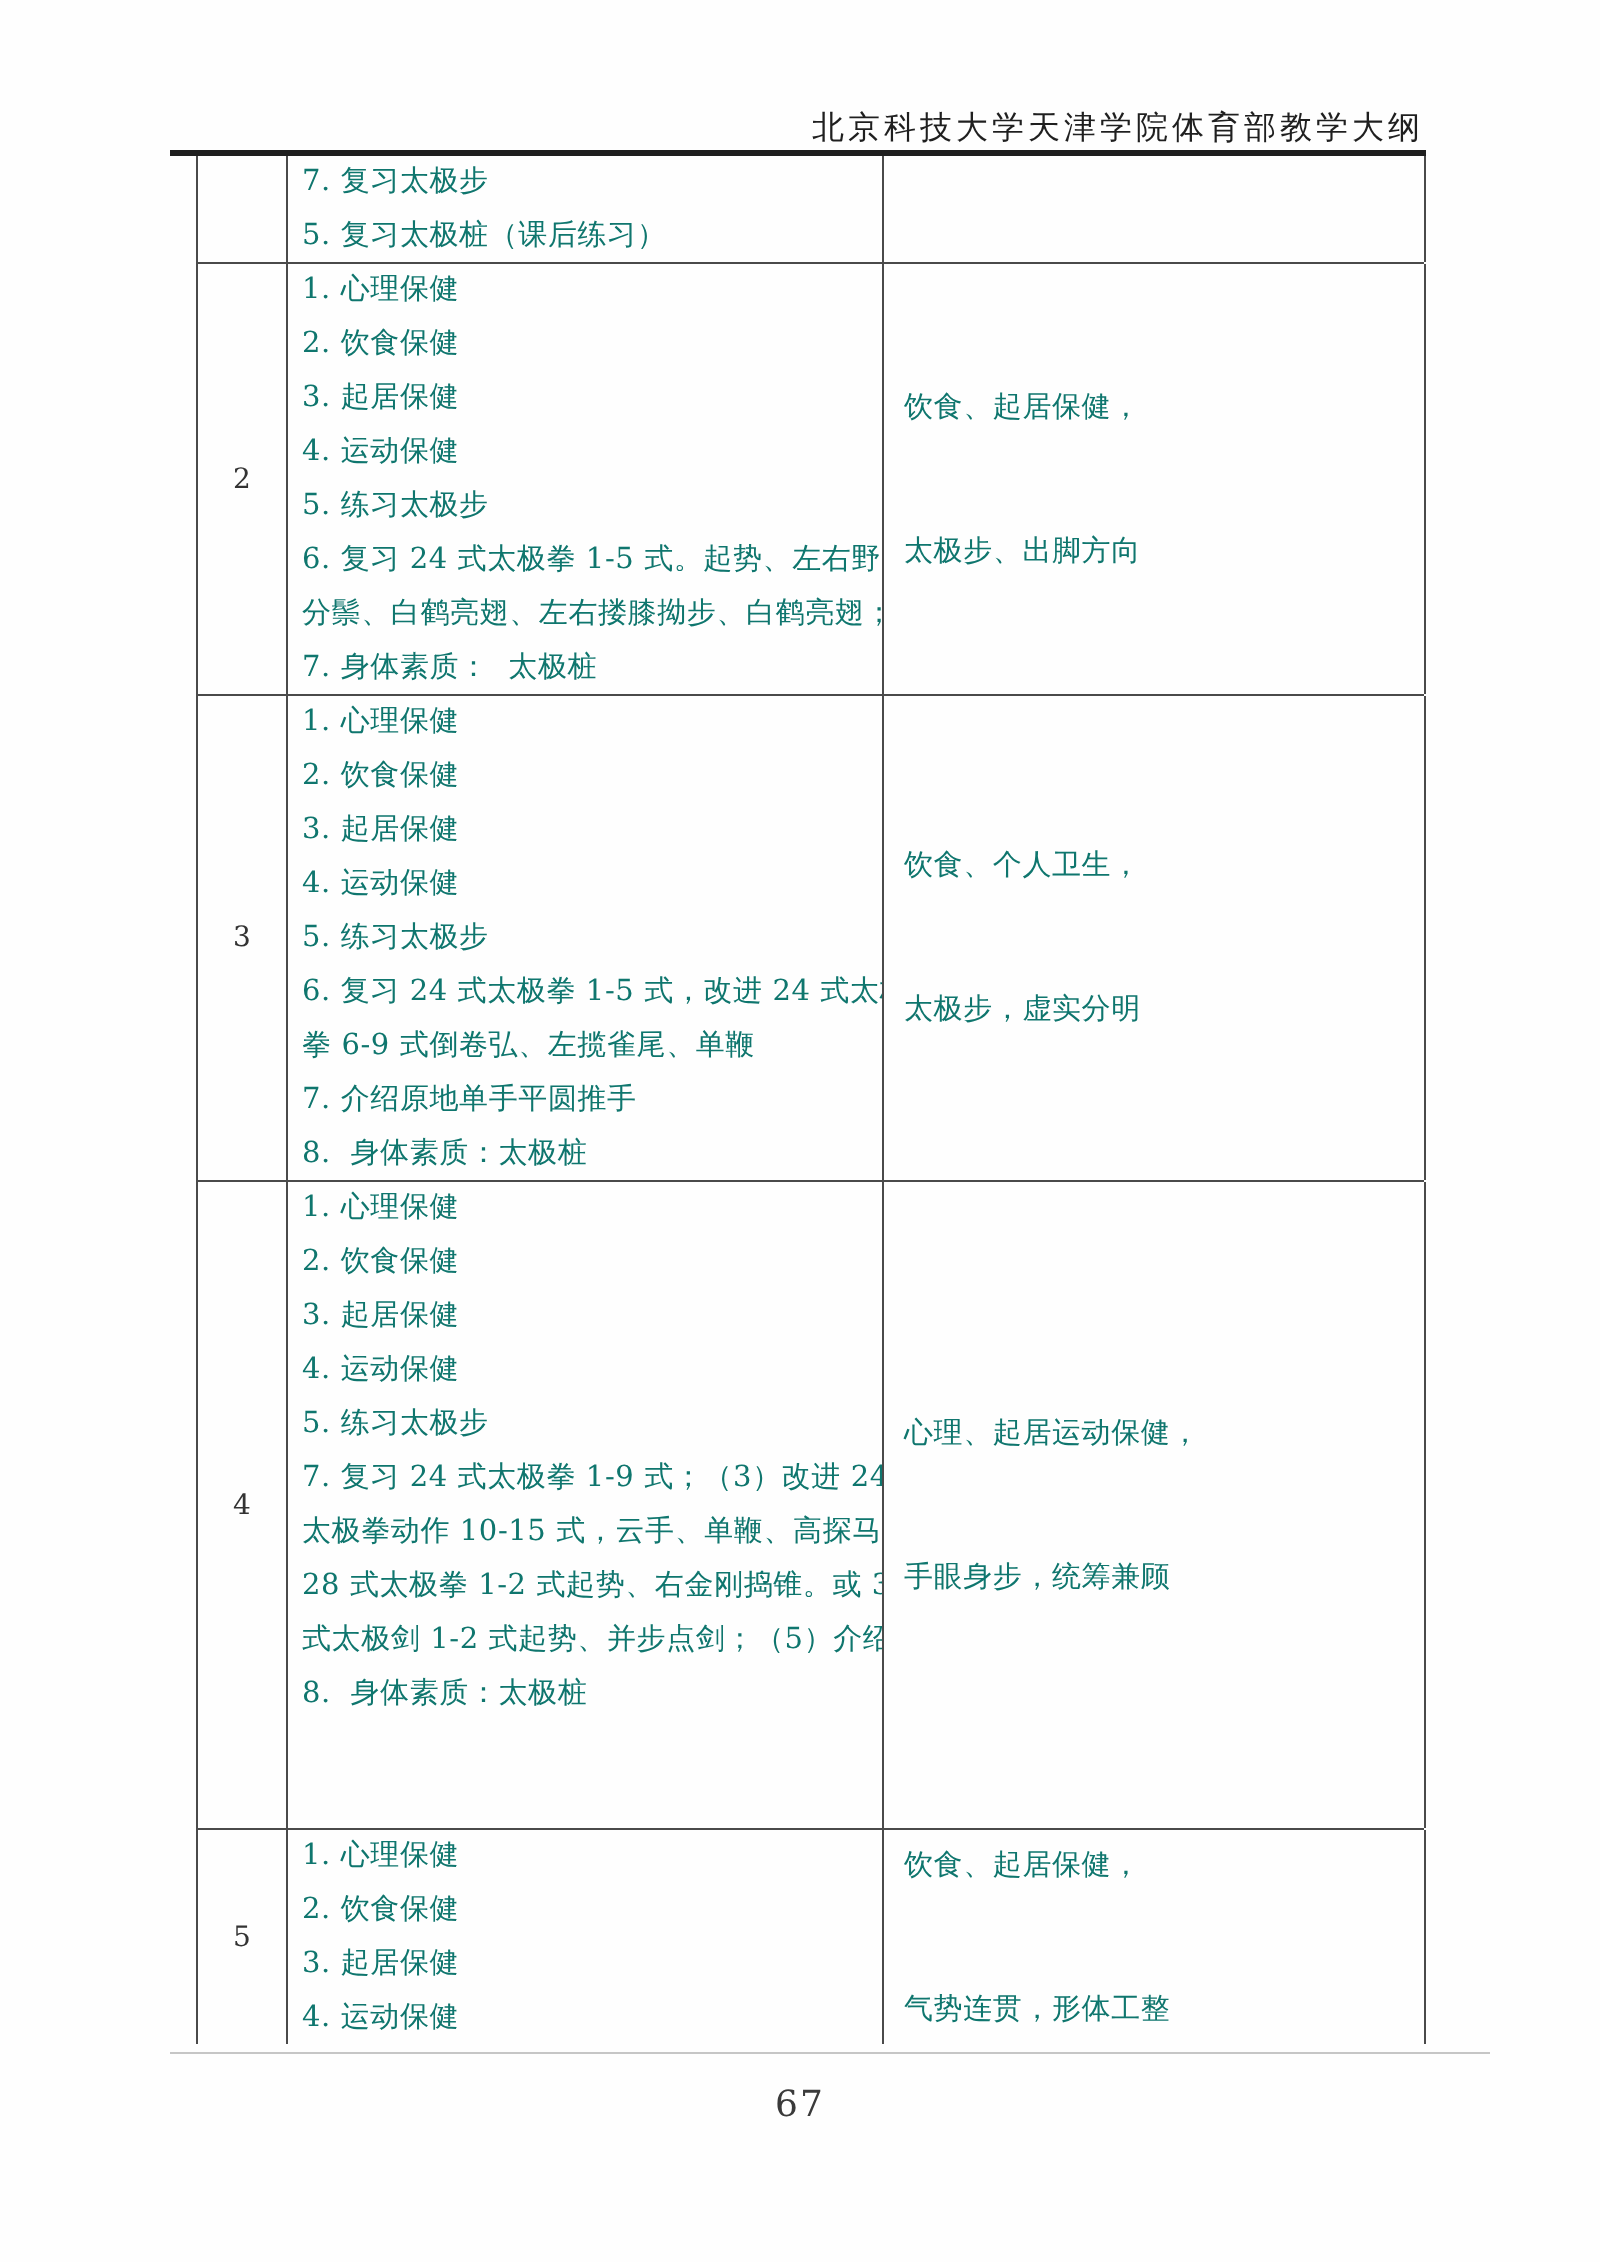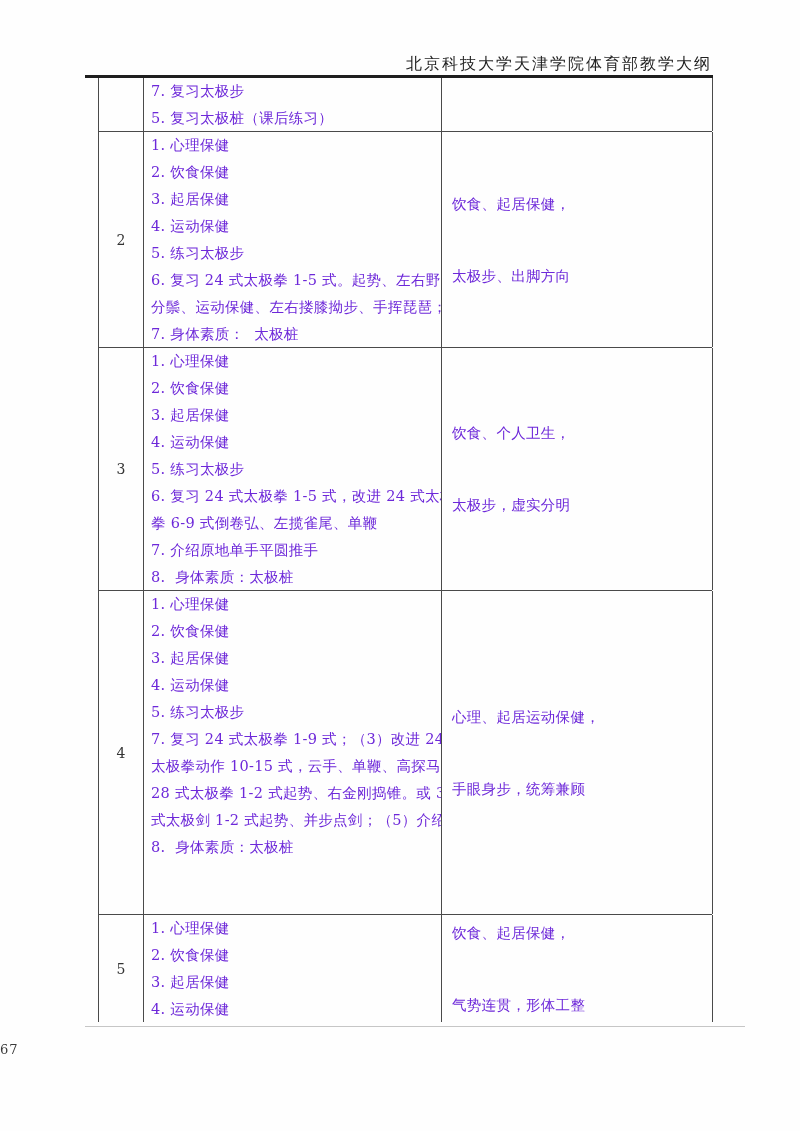--- a/index.html
+++ b/index.html
@@ -55,31 +55,31 @@
     display:flex;flex-direction:column;justify-content:center;
     padding-left:10px;
     overflow:hidden;
     gap:44px;
   }
   .tline, .nline{
     font-size:14.5px;
     line-height:27px;
     letter-spacing:0.3px;
     white-space:pre;
-    color:#6d28d9;
+    color:#0f766e;
   }
   .nline{line-height:28px;}
   
   .page-cut-line{
     position:absolute;top:1026px;left:85px;width:660px;height:1px;
     background:#c6c6c6;
   }
   .footer{
     position:absolute;top:1042px;left:0;width:800px;
-    font-size:13px;color:#3a3a3a;
+    text-align:center;font-size:18px;color:#3a3a3a;
     letter-spacing:1px;
   }
 </style>
 </head>
 <body>
 
 <div class="page">
 
   <div class="header">北京科技大学天津学院体育部教学大纲</div>
   <div class="header-rule"></div>
@@ -97,21 +97,21 @@
 
     <div class="trow row-h2">
       <div class="col-num">2</div>
       <div class="col-content">
           <div class="tline">1. 心理保健</div>
           <div class="tline">2. 饮食保健</div>
           <div class="tline">3. 起居保健</div>
           <div class="tline">4. 运动保健</div>
           <div class="tline">5. 练习太极步</div>
           <div class="tline">6. 复习 24 式太极拳 1-5 式。起势、左右野马</div>
-          <div class="tline">分鬃、运动保健、左右搂膝拗步、手挥琵琶；</div>
+          <div class="tline">分鬃、白鹤亮翅、左右搂膝拗步、白鹤亮翅；</div>
           <div class="tline">7. 身体素质：  太极桩</div>
         </div>
       <div class="col-notes">
           <div class="nline">饮食、起居保健，</div>
           <div class="nline">太极步、出脚方向</div>
         </div>
     </div>
 
     <div class="trow row-h3">
       <div class="col-num">3</div>

